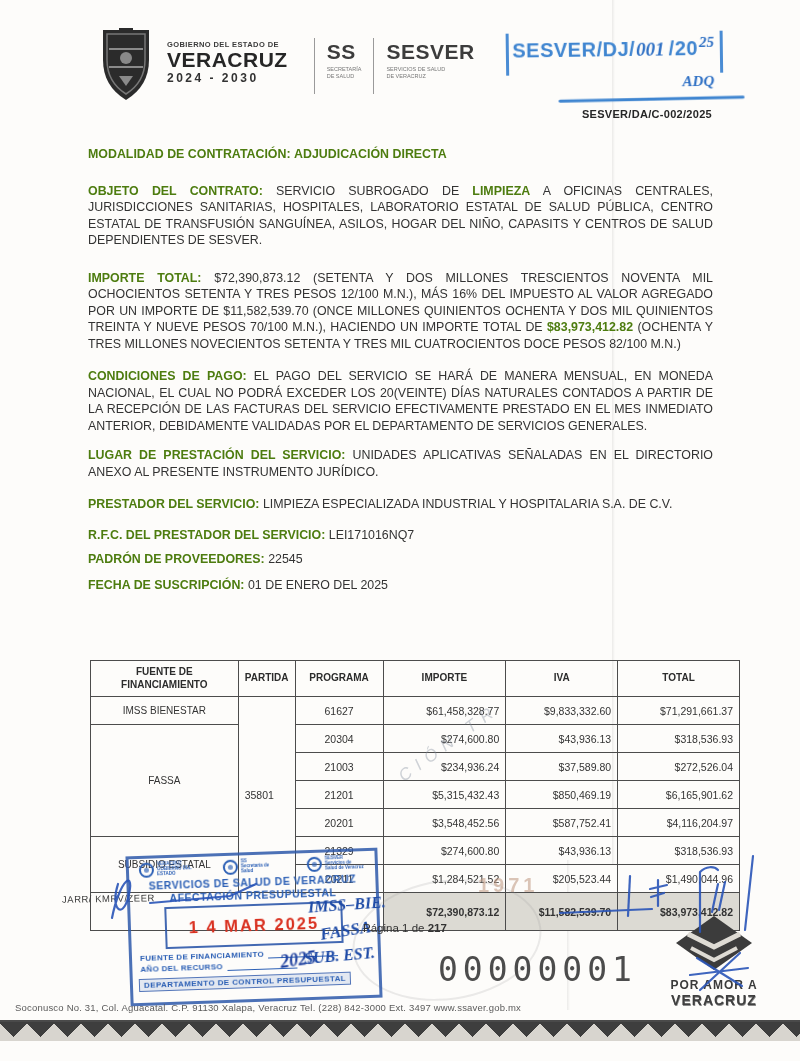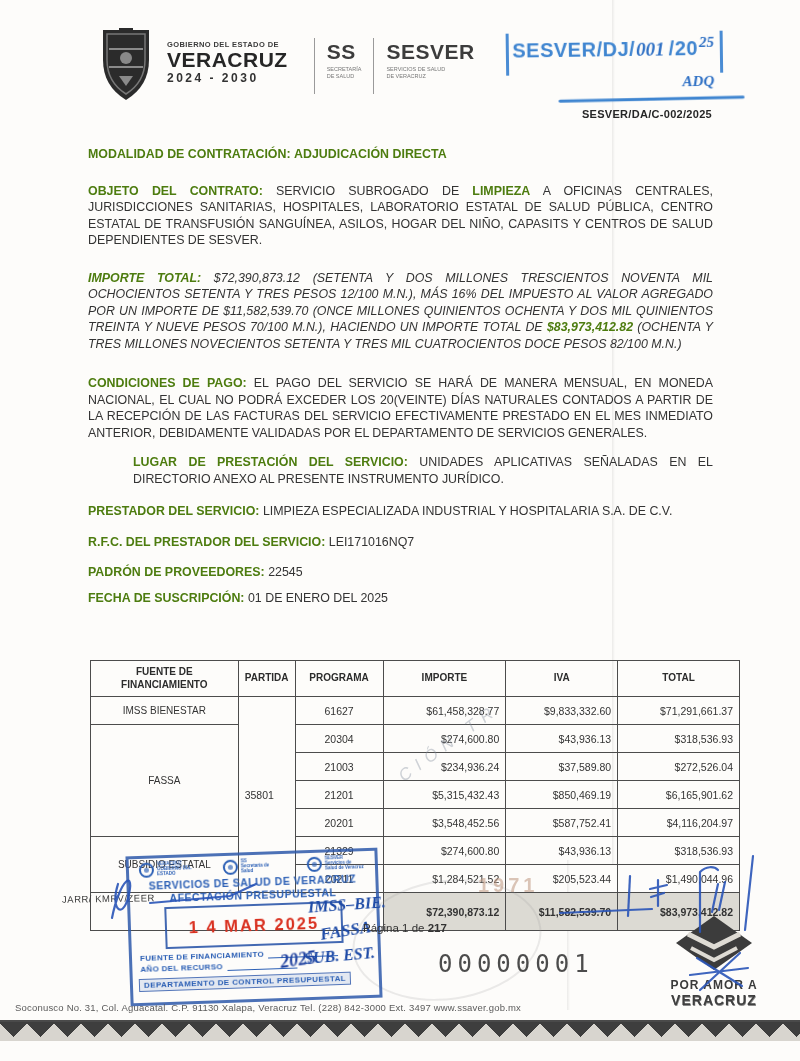--- a/index.html
+++ b/index.html
@@ -38,23 +38,23 @@
   .st-adq { font-family:"Liberation Serif", serif; font-style:italic; font-size:15px; font-weight:bold; color:#2d6fc4; text-align:right; margin:0 34px 0 0; }
   .st-line { position:absolute; left:52px; top:66px; width:186px; height:3px; background:#3f85d0; border-radius:2px; transform:rotate(-0.5deg); }
 
   .refnum { position:absolute; top:108px; left:430px; width:282px; text-align:right;
     font-size:11px; font-weight:bold; letter-spacing:0.3px; color:#262626; }
 
   
   .bodytxt { position:absolute; top:146px; left:88px; width:625px; font-size:12.4px; line-height:1.33; color:#333; }
   .bodytxt p { text-align:justify; }
   .b { font-weight:bold; color:#4d7c0f; }
-  .p-mod { margin-bottom:20px; } .p-obj { margin-bottom:21px; } .p-imp { margin-bottom:23px;font-style:italic; }
-  .p-con { margin-bottom:13px; } .p-pla { margin-bottom:9px; } .p-lug { margin-bottom:16px;margin-left:45px; }
-  .p-pre { margin-bottom:14px; } .p-rfc { margin-bottom:14px; } .p-pad { margin-bottom:9px; }
+  .p-mod { margin-bottom:20px; } .p-obj { margin-bottom:21px; } .p-imp { margin-bottom:16px; }
+  .p-con { margin-bottom:13px; } .p-pla { margin-bottom:9px; } .p-lug { margin-bottom:16px; }
+  .p-pre { margin-bottom:14px; } .p-rfc { margin-bottom:8px; } .p-pad { margin-bottom:9px; }
 
   
   table.fin { position:absolute; left:90px; top:660px; width:650px; border-collapse:collapse;
     font-size:10.5px; color:#333; }
   table.fin th, table.fin td { border:1.3px solid #4c4c4c; }
   table.fin th { font-weight:bold; text-align:center; height:36px; font-size:10px; line-height:1.25; padding:2px; color:#2c2c2c; }
   table.fin td { height:28px; padding:2px 6px; }
   td.fuente { text-align:center; font-size:10px; }
   td.partida { }
   td.prog { text-align:center; }
@@ -95,21 +95,21 @@
   .pagina .b217 { font-weight:bold; }
 
   .wm-year { position:absolute; left:478px; top:874px; font-size:20px; letter-spacing:4px;
     color:rgba(190,150,125,0.55); font-weight:bold; }
   .wm-eye { position:absolute; left:352px; top:880px; width:190px; height:120px;
     border:2px solid rgba(150,150,150,0.18); border-radius:50%; transform:rotate(-8deg); }
   .ghost { position:absolute; left:395px; top:770px; transform:rotate(-36deg); transform-origin:left top;
     font-size:17px; font-style:italic; letter-spacing:7px; color:rgba(130,140,155,0.38); }
 
   .folio { position:absolute; left:438px; top:950px; font-family:"DejaVu Sans Mono", monospace;
-    font-size:24px; letter-spacing:5px; color:rgba(45,45,45,0.85); }
+    font-size:33px; letter-spacing:5px; color:rgba(45,45,45,0.85); }
 
   .brand { position:absolute; left:668px; top:914px; width:92px; text-align:center; color:#3a3a3a; }
   .brand .l1 { font-size:12px; font-weight:bold; letter-spacing:1px; margin-top:2px; }
   .brand .l2 { font-size:14px; font-weight:bold; letter-spacing:1px; color:#3f3f3f;
     text-shadow:0.5px 0.5px 0 #888; }
 
   .footer-addr { position:absolute; left:15px; top:1002px; font-size:9.5px; color:#5a5a5a; letter-spacing:0.2px; filter:blur(0.2px); }
 
   .zigzag { position:absolute; left:0; top:1020px; width:800px; height:21px; background:#d8d5cf; }
   .zigzag::before { content:""; position:absolute; inset:0;

